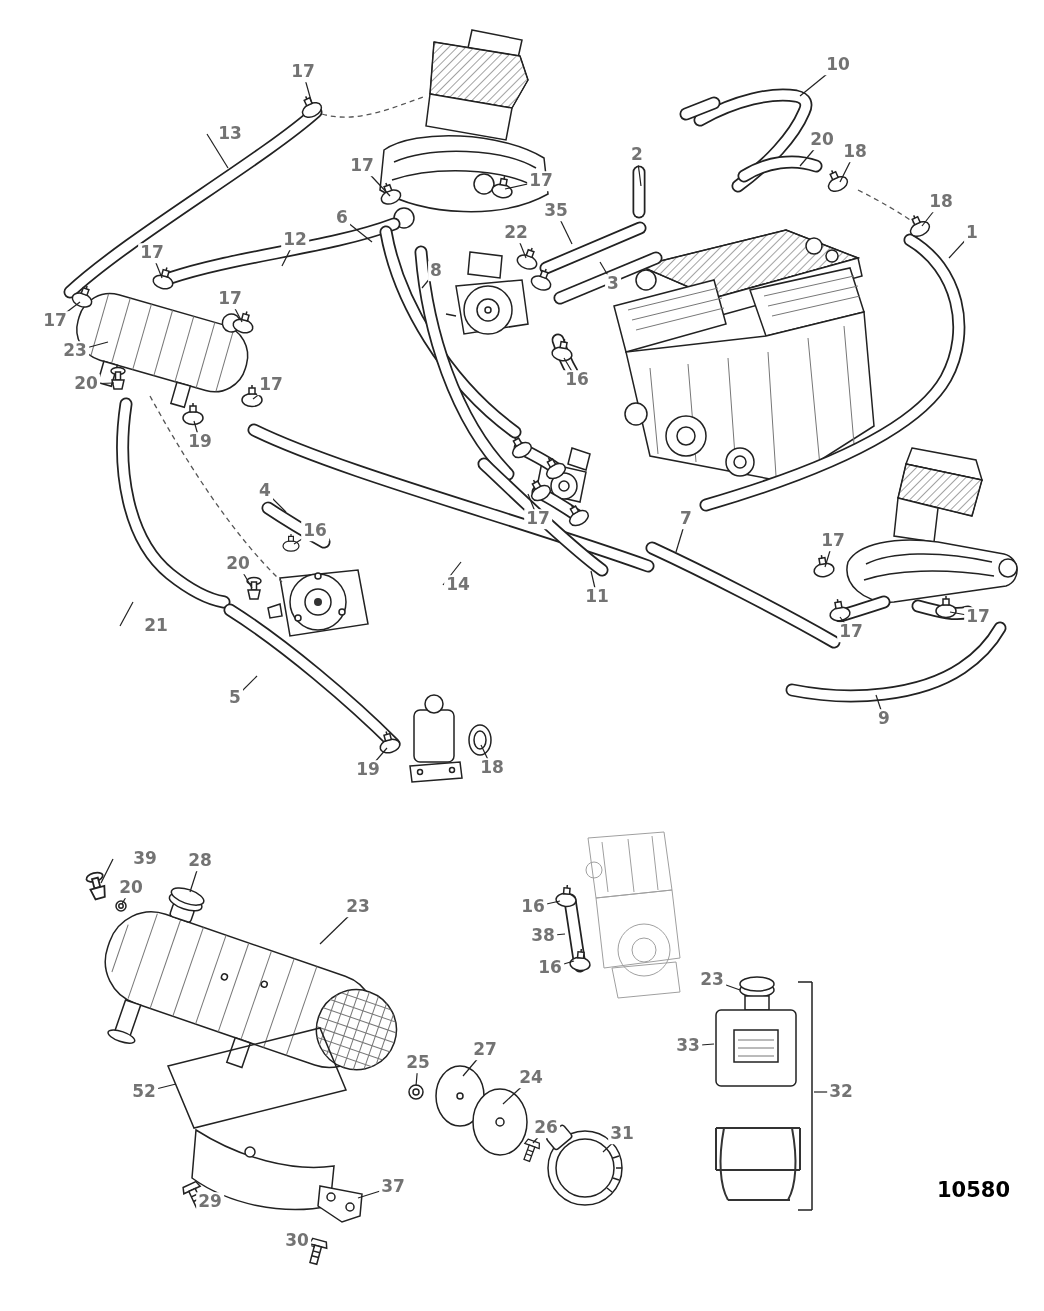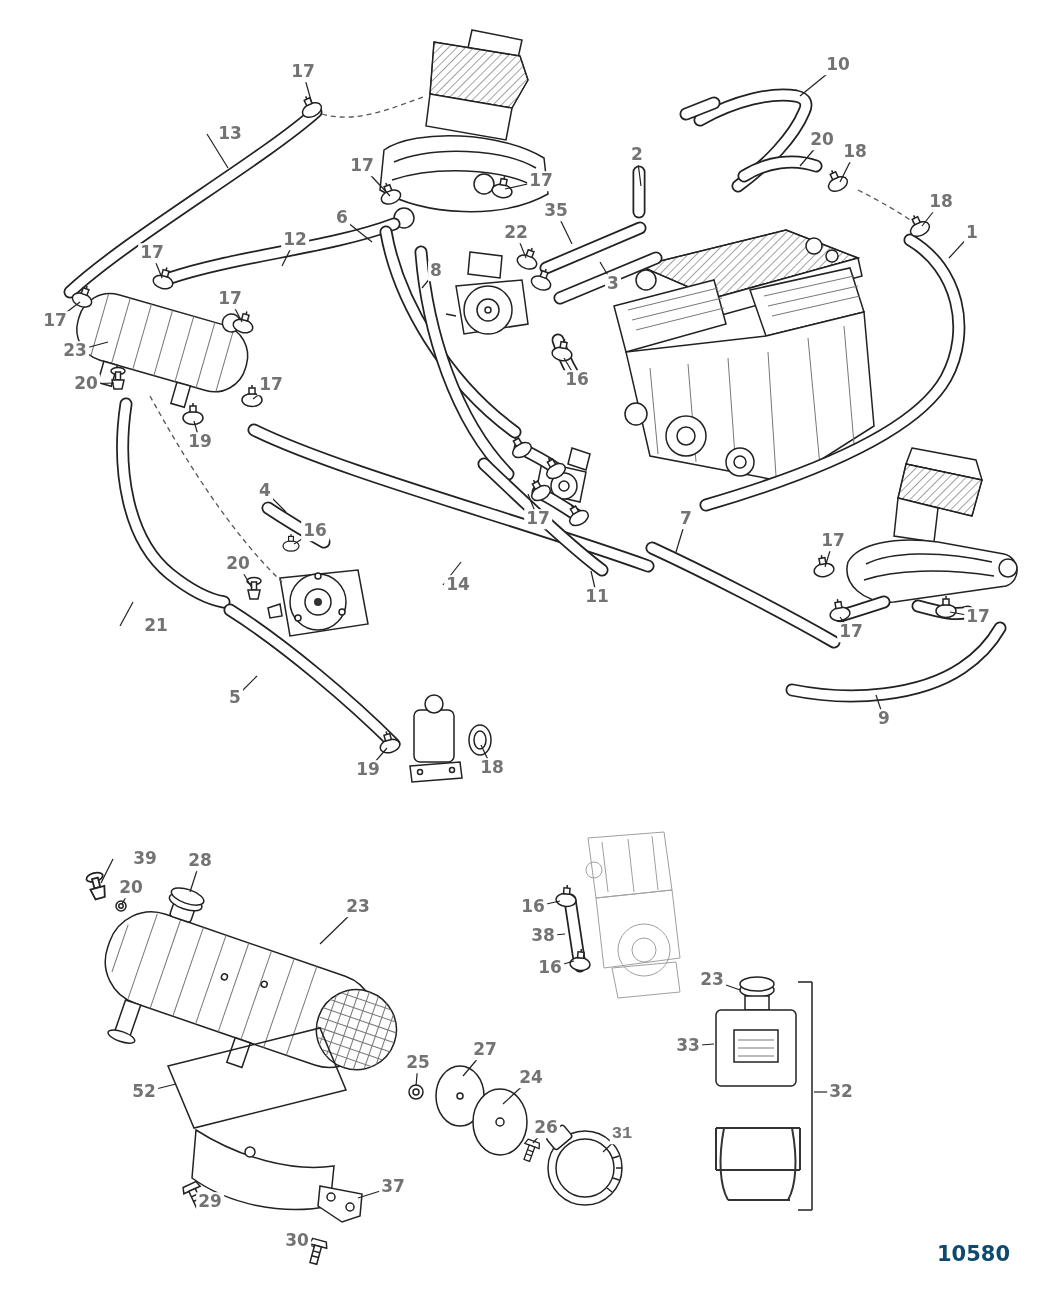--- a/index.html
+++ b/index.html
@@ -6,22 +6,22 @@
   .stage{position:relative;width:1044px;height:1311px;background:#fff;overflow:hidden;
          font-family:"DejaVu Sans",sans-serif;}
   svg.layer{position:absolute;left:0;top:0;}
   #art{z-index:1;}
   #leaders{z-index:2;pointer-events:none;}
   #leaders line{stroke:#222;stroke-width:1.2;}
   #callout-layer{position:absolute;left:0;top:0;width:100%;height:100%;z-index:3;pointer-events:none;}
   .callout{position:absolute;transform:translate(-50%,-50%);
            font:700 17px "DejaVu Sans",sans-serif;color:#737373;
            background:#fff;padding:0 2px;line-height:1.15;white-space:nowrap;}
-  .diagram-number{position:absolute;right:34px;top:1242px;z-index:3;
-           font:700 21px "DejaVu Sans",sans-serif;color:#0c4a6e;}
+  .diagram-number{position:absolute;right:34px;top:1178px;z-index:3;
+           font:700 21px "DejaVu Sans",sans-serif;color:#000000;}
   
   .fw{fill:#fff;stroke:#222;stroke-width:1.5;}
   .ln{fill:none;stroke:#222;stroke-width:1.5;}
   .thin{fill:none;stroke:#777;stroke-width:1;}
   .hose{fill:none;stroke:#222;stroke-width:13;stroke-linecap:round;}
   .hoseIn{fill:none;stroke:#fff;stroke-width:9.5;stroke-linecap:round;}
   .dash{fill:none;stroke:#555;stroke-width:1.3;stroke-dasharray:5 4;}
   .wire{fill:none;stroke:#333;stroke-width:2;}
 </style>
 </head>
@@ -471,21 +471,21 @@
       <div class="callout" style="left: 543px; top: 936px;">38</div>
       <div class="callout" style="left: 550px; top: 968px;">16</div>
       <div class="callout" style="left: 712px; top: 980px;">23</div>
       <div class="callout" style="left: 688px; top: 1046px;">33</div>
       <div class="callout" style="left: 418px; top: 1063px;">25</div>
       <div class="callout" style="left: 485px; top: 1050px;">27</div>
       <div class="callout" style="left: 531px; top: 1078px;">24</div>
       <div class="callout" style="left: 144px; top: 1092px;">52</div>
       <div class="callout" style="left: 841px; top: 1092px;">32</div>
       <div class="callout" style="left: 546px; top: 1128px;">26</div>
-      <div class="callout" style="left: 622px; top: 1134px; font-family: Liberation Mono, monospace;">31</div>
+      <div class="callout" style="left: 622px; top: 1134px;">31</div>
       <div class="callout" style="left: 210px; top: 1202px;">29</div>
       <div class="callout" style="left: 393px; top: 1187px;">37</div>
       <div class="callout" style="left: 297px; top: 1241px;">30</div>
     </div>
 
 <div class="diagram-number">10580</div>
 
 </div>
 
 </body></html>

